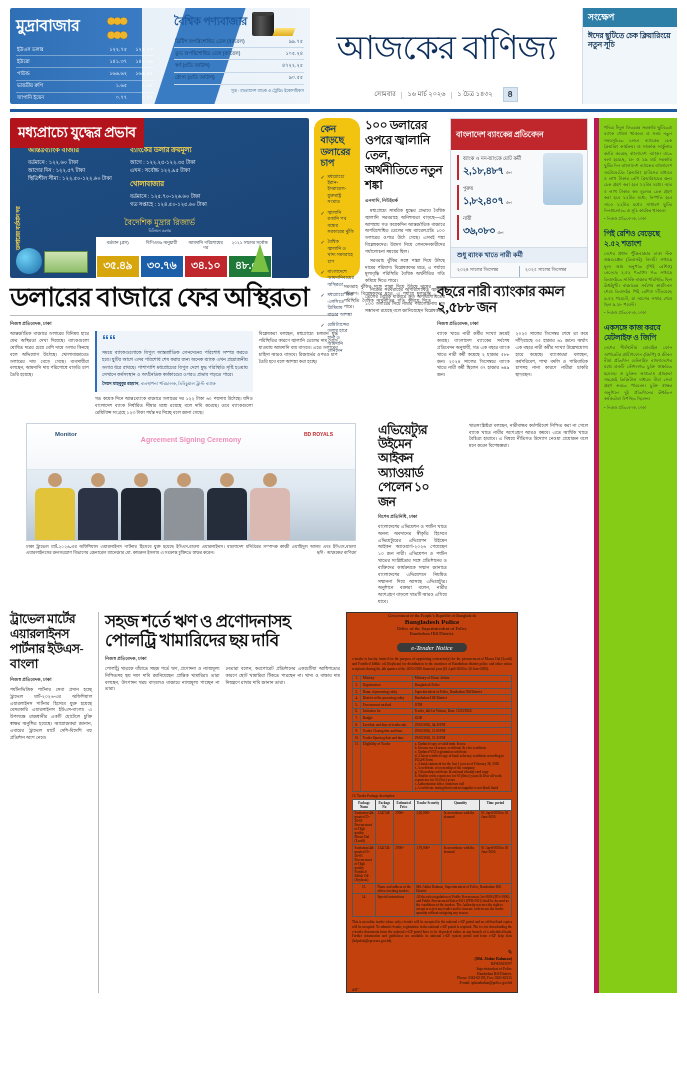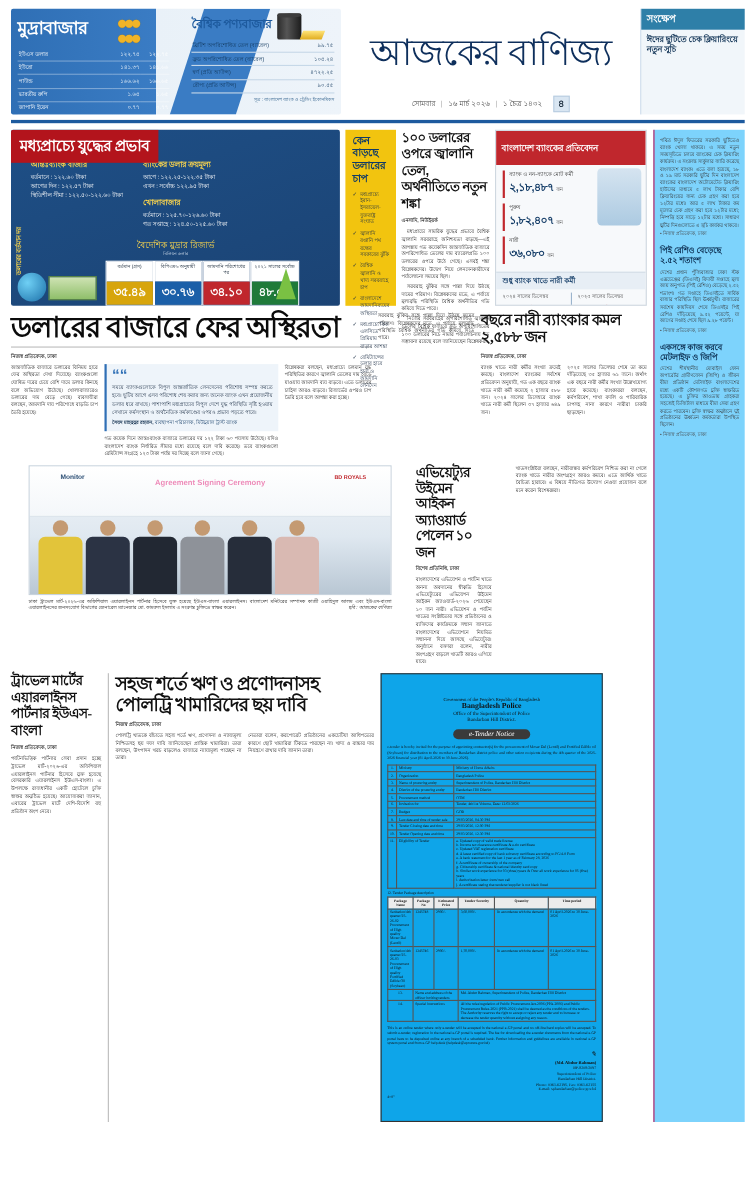--- a/index.html
+++ b/index.html
@@ -83,21 +83,21 @@
   .rc1 .val{background:#d7a50c;} .rc2 .val{background:#1b5fa8;}
   .rc3 .val{background:#c0272d;} .rc4 .val{background:#1f7a3a;}
   .arrow-up { position:absolute; right:40px; bottom:6px; width:0;height:0;
       border-left:9px solid transparent;border-right:9px solid transparent;
       border-bottom:28px solid #7ac143; z-index:3;}
   .globe { position:absolute; left:6px; bottom:4px; width:26px;height:26px;border-radius:50%;
       background:radial-gradient(circle at 35% 35%,#6fd0f5,#1b6fa8); z-index:3;}
   .money { position:absolute; left:34px; bottom:5px; width:44px;height:22px;
       background:linear-gradient(180deg,#cfe3b4,#8fbf6a); border:1px solid #5f8a42; z-index:3;}
 
-  .info-why { flex:1; background:#f2c40f; border-radius:0; padding:5px 6px; }
+  .info-why { flex:1; background:#f2c40f; border-radius:12px; padding:5px 6px; }
   .info-why h4 { font-size:9.5px; color:#123b66; font-weight:bold; line-height:1.2; letter-spacing:-.3px;}
   .info-why ul { margin-top:5px; list-style:none; }
   .info-why li { font-size:4.6px; color:#1b2d44; line-height:1.4; margin-bottom:4px;
       padding-left:7px; position:relative; }
   .info-why li:before { content:"✓"; position:absolute; left:0; top:0; font-size:5px; }
 
   
   .oilcol { width:88px; }
   .oil-h { font-size:12px; font-weight:bold; color:#111; line-height:1.25; letter-spacing:-.5px; }
   .byline { font-size:4.6px; font-weight:bold; color:#333; margin:4px 0 3px; }
@@ -162,21 +162,21 @@
   
   .lowerrow { display:flex; gap:6px; margin-top:6px; }
   .lh-a { width:82px; }
   .lh-b { flex:1; }
   .lh-a h3 { font-size:12.5px; font-weight:bold; line-height:1.2; letter-spacing:-.5px;
       font-family:"Liberation Serif", serif;}
   .lh-b h3 { font-size:17px; font-weight:bold; line-height:1.15; letter-spacing:-.7px;
       font-family:"Liberation Serif", serif;}
 
   
-  .tender { width:202px; border:1px solid #333; padding:20px 5px; background:#0ea5e9;
+  .tender { width:172px; border:1px solid #333; padding:0 5px; background:#c2410c;
       font-family:"Liberation Serif", serif; }
   .tn-c { text-align:center; }
   .tn-gov { font-size:4.2px; }
   .tn-org { font-size:7px; font-weight:bold; }
   .tn-off { font-size:4.6px; }
   .tn-badge { display:inline-block; background:#3a3a3a; color:#fff; font-size:6.5px;
       padding:1px 14px; border-radius:8px; margin:3px 0; font-style:italic;}
   .tn-intro { font-size:3.5px; line-height:1.4; text-align:justify; margin:2px 0 3px;}
   table.tn { width:100%; border-collapse:collapse; font-size:3.4px; }
   table.tn td, table.tn th { border:.5px solid #555; padding:.8px 1.5px; vertical-align:top;}
@@ -633,21 +633,21 @@
             <div>Superintendent of Police</div>
             <div>Bandarban Hill District.</div>
             <div>Phone: 0361-62195, Fax: 0361-62155</div>
             <div>E-mail: spbandarban@police.gov.bd</div>
           </div>
           <div class="tn-size">4×8"</div>
         </div>
       </div>
     </div>
 
-    <div style="width:95px; background:#7dd3fc; border-left:1px solid #be185d;">
+    <div style="width:95px; background:#84cc16; border-left:5px solid #be185d;">
       <div class="brief-item">
         <div class="brief-body">পবিত্র ঈদুল ফিতরের সরকারি ছুটিতেও ব্যাংক খোলা থাকবে। এ সময় নতুন সময়সূচিতে চলবে ব্যাংকের চেক ক্লিয়ারিং কার্যক্রম। এ সংক্রান্ত সার্কুলার জারি করেছে বাংলাদেশ ব্যাংক। এতে বলা হয়েছে, ১৮ ও ১৯ মার্চ সরকারি ছুটির দিন বাংলাদেশ ব্যাংকের বাংলাদেশ অটোমেটেড ক্লিয়ারিং হাউসের মাধ্যমে ৫ লাখ টাকার বেশি ক্লিয়ারিংয়ের জন্য চেক গ্রহণ করা হবে ১২টার মধ্যে। আর ৫ লাখ টাকার কম মূল্যের চেক গ্রহণ করা হবে ১২টার মধ্যে; নিষ্পত্তি হবে সাড়ে ১২টার মধ্যে। সাধারণ ছুটির দিনগুলোতে এ সূচি কার্যকর থাকবে।</div>
         <div class="brief-by">• নিজস্ব প্রতিবেদক, ঢাকা</div>
       </div>
       <div class="brief-item">
         <div class="brief-title">পিই রেশিও বেড়েছে ২.৫২ শতাংশ</div>
         <div class="brief-body">দেশের প্রধান পুঁজিবাজার ঢাকা স্টক এক্সচেঞ্জের (ডিএসই) বিদায়ী সপ্তাহে মূল্য আয় অনুপাত (পিই রেশিও) বেড়েছে ২.৫২ শতাংশ। গত সপ্তাহে ডিএসইতে সার্বিক বাজার পরিস্থিতি ছিল ঊর্ধ্বমুখী। বাজারের সর্বশেষ কার্যদিবস শেষে ডিএসইর পিই রেশিও দাঁড়িয়েছে ৯.৫২ পয়েন্টে, যা আগের সপ্তাহ শেষে ছিল ৯.২৮ পয়েন্ট।</div>
         <div class="brief-by">• নিজস্ব প্রতিবেদক, ঢাকা</div>
       </div>
       <div class="brief-item">

